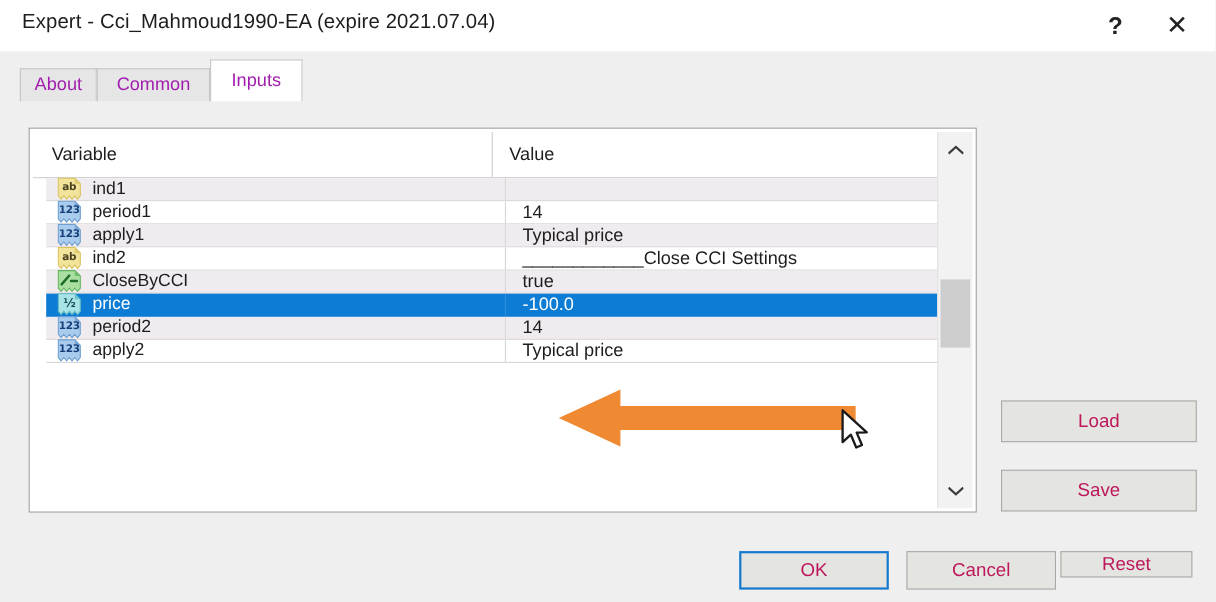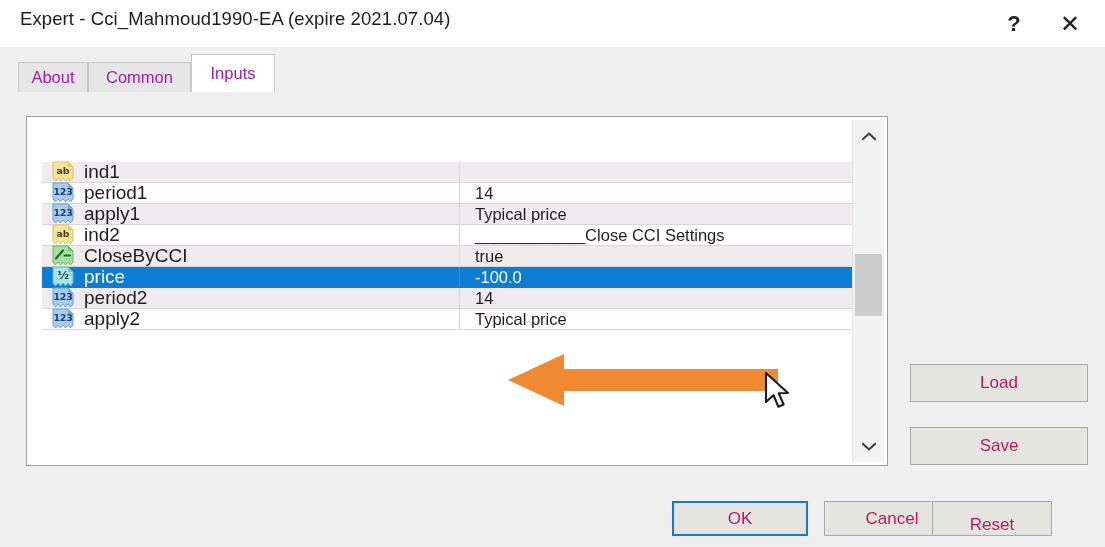--- a/index.html
+++ b/index.html
@@ -131,21 +131,21 @@
     position: absolute; left: 418px; top: 0;
     width: 416px; height: 100%;
     display: flex; align-items: center;
     padding-left: 15px;
     box-sizing: border-box;
     font-size: 16.5px; color: #1d1d1d;
     white-space: nowrap; overflow: hidden;
   }
   .row.selected .cell-val { color: #ffffff; }
   .var-label {
-    font-size: 19px; color: #1d1d1d;
+    font-size: 16px; color: #1d1d1d;
     margin-left: 10px;
     white-space: nowrap;
   }
   .row.selected .var-label { color: #ffffff; }
 
   
   .type-icon {
     position: relative;
     width: 22px; height: 22px;
     flex: 0 0 22px;
@@ -202,21 +202,21 @@
   }
   .btn-load { left: 910px; top: 364px; width: 178px; height: 38px; }
   .btn-save { left: 910px; top: 427px; width: 178px; height: 38px; }
 
   .btn-ok {
     left: 672px; top: 501px; width: 136px; height: 35px;
     border: 2px solid #1679d0;
     background: #e4e4e0;
   }
   .btn-cancel { left: 824px; top: 501px; width: 136px; height: 35px; }
-  .btn-reset  { left: 932px; top: 501px; width: 120px; height: 35px; align-items: flex-end; }
+  .btn-reset  { left: 964px; top: 501px; width: 120px; height: 24px; }
 
   
   .annot-arrow {
     position: absolute;
     left: 508px; top: 352px;
     width: 270px; height: 56px;
     pointer-events: none;
     z-index: 40;
   }
   
@@ -250,20 +250,28 @@
   </div>
   <div class="tab tab-inputs active">
     <span>Inputs</span>
   </div>
   <div class="tab-baseline"></div>
 </div>
 
 <div class="table-panel">
   <div class="table-inner">
 
+    <div class="thead">
+      <div class="th th-variable">
+        <span>Variable</span>
+      </div>
+      <div class="th th-value">
+        <span>Value</span>
+      </div>
+    </div>
 
     <div class="rows" id="rows-container">
         <div class="row alt">
           <div class="cell-var">
             <span class="type-icon str">
               <svg class="page" viewBox="0 0 22 22">
                 <path d="M1,1 H16 L21,6 V17 L18.5,20 L16,17 L13.5,20 L11,17 L8.5,20 L6,17 L3.5,20 L1,17 Z" fill="#F2E49B" stroke="#D8C35C" stroke-width="1"></path>
                 <path d="M16,1 L21,6 H16 Z" fill="#D8C35C" opacity="0.75"></path>
               </svg>
               <span class="glyph">ab</span>

